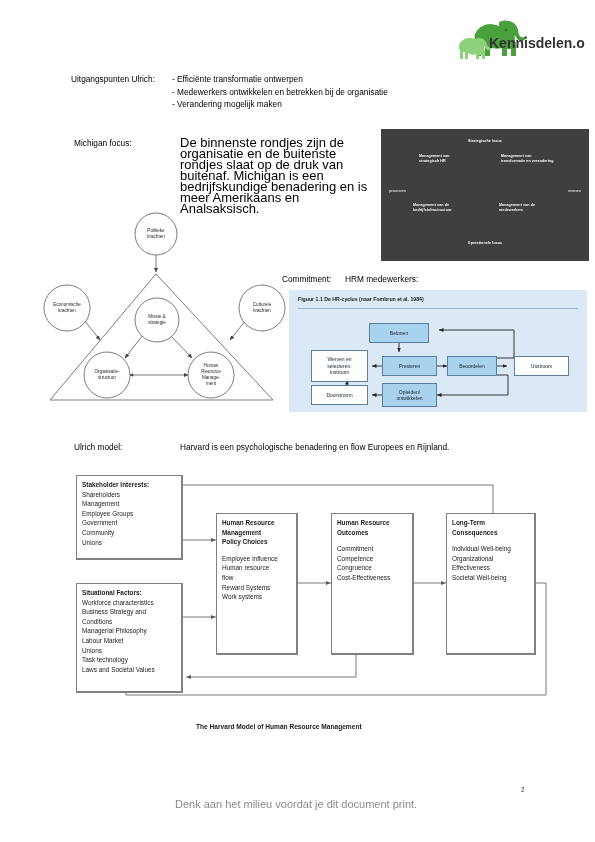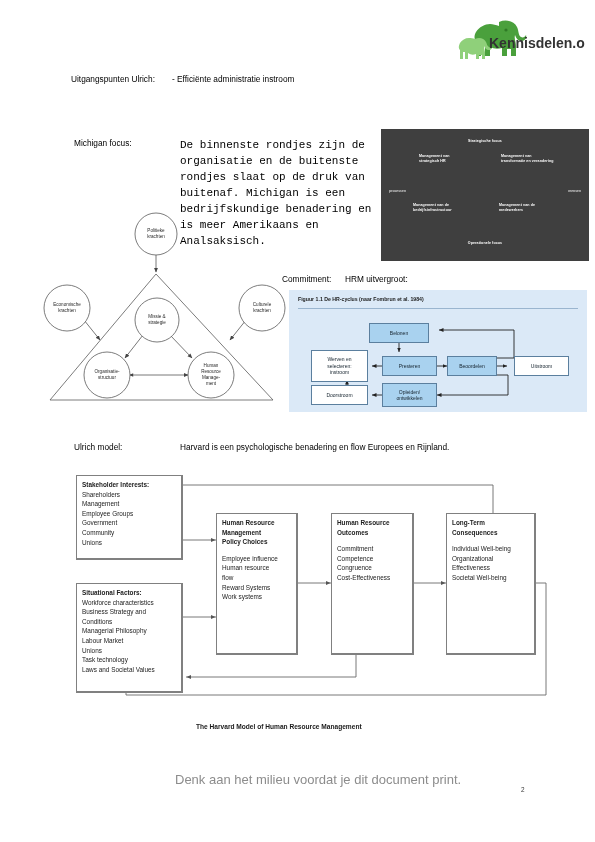--- a/index.html
+++ b/index.html
@@ -6,21 +6,21 @@
   body{width:595px;height:842px;position:relative;overflow:hidden;
        font-family:"Liberation Sans","DejaVu Sans",sans-serif;color:#000;}
   .abs{position:absolute;}
 
   
   #logo{left:455px;top:18px;width:130px;height:46px;}
   #logo svg{display:block;}
 
   
   .lbl{font-size:8.3px;line-height:12.6px;white-space:nowrap;}
-  .para{font-size:11px;line-height:16px;font-family:Liberation Mono, monospace;}
+  .para{font-size:13px;line-height:11px;}
   #ulrich-label{left:71px;top:73px;}
   #ulrich-list{left:172px;top:73px;}
   #ulrich-list div{white-space:nowrap;}
   #michigan-label{left:74px;top:137px;}
   #michigan-para{left:180px;top:137px;width:200px;}
 
   
   #ulrich-img{left:381px;top:129px;width:208px;height:132px;background:#3f3f3f;color:#fff;}
   #ulrich-img .t{position:absolute;font-size:3.6px;line-height:5px;font-weight:bold;letter-spacing:.1px;}
   #ulrich-img .axis{position:absolute;font-size:3.4px;color:#d8d8d8;font-weight:bold;}
@@ -50,42 +50,44 @@
   #harvard .hbox{position:absolute;box-sizing:border-box;background:#fff;
                  border:1px solid #808080;border-right-width:2px;border-bottom-width:2px;
                  padding:4px 5px;font-size:6.4px;line-height:9.6px;color:#222;}
   #harvard .hbox b{font-weight:bold;display:block;}
   #harvard .hbox span{display:block;}
   #harvard .gap{height:7px;}
   #harvard svg{position:absolute;left:0;top:0;}
   #harvard-caption{left:196px;top:723px;font-size:6.6px;font-weight:bold;color:#1a1a1a;}
 
   
-  #footer-note{left:175px;top:772px;font-size:13px;color:#8c8c8c;}
+  #footer-note{left:175px;top:798px;font-size:11px;color:#8c8c8c;}
   #page-num{left:521px;top:786px;font-size:6.4px;color:#333;}
 </style>
 </head>
 <body>
 
 <div class="abs" id="logo">
   <svg width="130" height="46" viewBox="0 0 130 46">
     <g fill="#4aa03c">
       <path d="M44 4c7-3 15-1 18 5 2 4 1 8 4 10 2 1 4 0 5-2 1 3-1 6-4 6-4 0-6-3-7-6-1 4 1 7 1 11l0 10 -5 0 0-7 -4 0 0 7 -5 0 0-8c-4 1-8 1-12-1l0 9 -5 0 0-11 -4 0 0 11 -5 0 0-14c-2-3-2-7 0-10 3-5 9-8 14-8 3 0 6 1 9 2z"></path>
       <circle cx="51" cy="12" r="1.6" fill="#2f7a26"></circle>
     </g>
     <g fill="#8fd07a">
       <path d="M20 21c4-2 9-1 11 3 1 2 1 4 3 5 1 1 3 0 3-1 1 2-1 4-3 4-3 0-4-2-5-4 0 3 1 5 1 7l0 6 -3 0 0-4 -3 0 0 4 -3 0 0-5c-3 1-5 1-8-1l0 6 -3 0 0-7 -2 0 0 7 -3 0 0-9c-2-2-1-5 0-7 2-3 5-5 9-5 2 0 4 0 6 1z"></path>
     </g>
     <text x="34" y="30" font-family="Liberation Sans, sans-serif" font-size="14" font-weight="bold" fill="#333">Kennisdelen.org</text>
   </svg>
 </div>
 
 <div class="abs lbl" id="ulrich-label">Uitgangspunten Ulrich:</div>
 <div class="abs lbl" id="ulrich-list">
-  <div>- Efficiënte administratie instroom</div>
+  <div>- Efficiënte transformatie ontwerpen</div>
+  <div>- Medewerkers ontwikkelen en betrekken bij de organisatie</div>
+  <div>- Verandering mogelijk maken</div>
 </div>
 
 <div class="abs lbl" id="michigan-label">Michigan focus:</div>
 <div class="abs para" id="michigan-para">De binnenste rondjes zijn de organisatie en de buitenste rondjes slaat op de druk van buitenaf. Michigan is een bedrijfskundige benadering en is meer Amerikaans en Analsaksisch.</div>
 
 <div class="abs" id="ulrich-img">
   <div class="t" style="left:50%;top:10px;transform:translateX(-50%);">Strategische focus</div>
   <div class="axis" style="left:8px;top:60px;">processen</div>
   <div class="axis" style="right:8px;top:60px;">mensen</div>
   <div class="t" style="left:38px;top:25px;white-space:pre;">Management van
@@ -138,21 +140,21 @@
       <text x="67" y="167">structuur</text>
       <text x="171" y="155">Human</text>
       <text x="171" y="161">Resource</text>
       <text x="171" y="167">Manage-</text>
       <text x="171" y="173">ment</text>
     </g>
   </svg>
 </div>
 
 <div class="abs lbl" id="rechts-label">Commitment:</div>
-<div class="abs lbl" id="rechts-val">HRM uitvergroot:</div>
+<div class="abs lbl" id="rechts-val">HRM medewerkers:</div>
 
 <div class="abs" id="hrfig">
   <div class="cap">Figuur 1.1  De HR-cyclus (naar Fombrun et al. 1984)</div>
   <div class="rule"></div>
 
   <svg width="298" height="122" viewBox="0 0 298 122">
     <defs>
       <marker id="a2" markerWidth="6" markerHeight="6" refX="5" refY="2.2" orient="auto">
         <path d="M0,0 L5,2.2 L0,4.4 z" fill="#222"></path>
       </marker>

